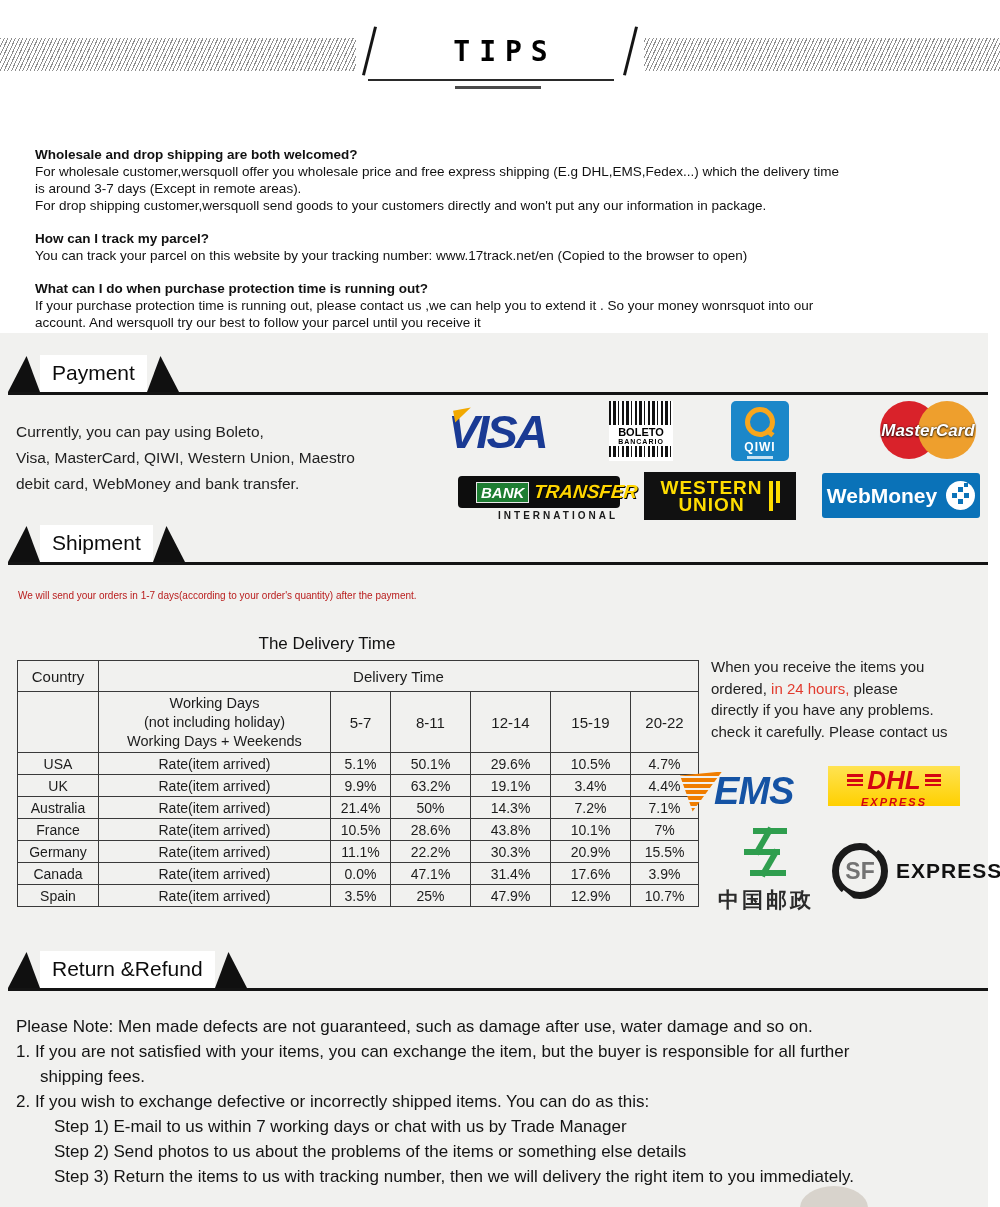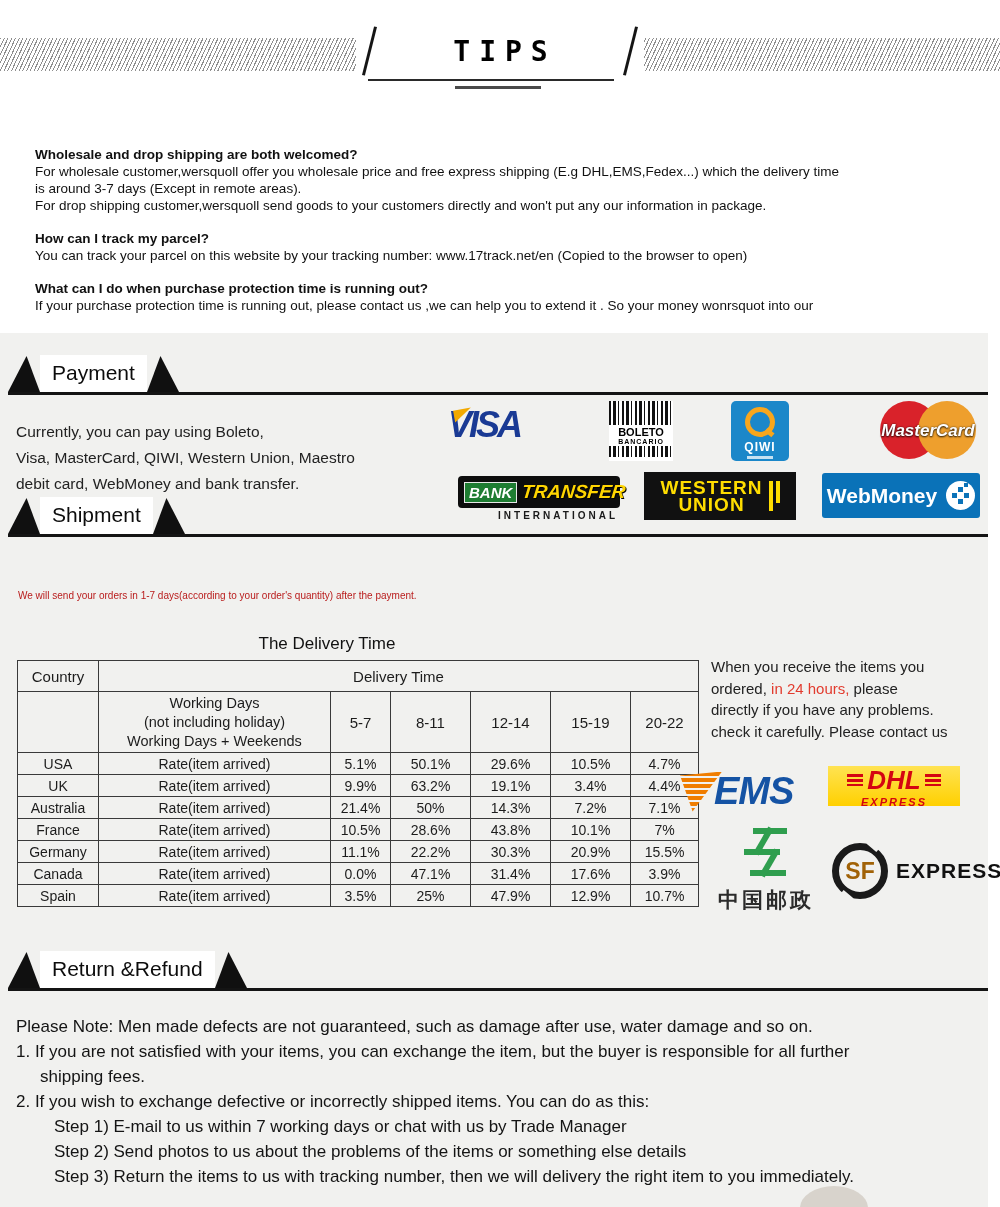--- a/index.html
+++ b/index.html
@@ -31,21 +31,21 @@
             display:flex;align-items:flex-end;}
   .arrow{width:32px;height:36px;background:#101010;clip-path:polygon(58% 0,100% 100%,0 100%);}
   .arrow-r{transform:scaleX(-1);}
   .sec-label{background:#fff;padding:3px 12px 4px;font-size:21px;color:#0c0c0c;line-height:30px;white-space:nowrap;}
 
   
   .pay-text{position:absolute;left:16px;top:419px;font-size:15.5px;line-height:26px;color:#222;}
   .pay-text span{display:block;}
 
   .logo-visa{position:absolute;left:448px;top:404px;width:132px;height:56px;}
-  .visa-text{font-style:italic;font-weight:900;font-size:36px;color:#1a3a94;letter-spacing:-3px;}
+  .visa-text{font-style:italic;font-weight:900;font-size:47px;color:#1a3a94;letter-spacing:-3px;}
   .visa-flick{position:absolute;left:6px;top:5px;width:0;height:0;
               border-top:12px solid #f2a900;border-right:18px solid transparent;transform:rotate(-10deg);}
 
   .logo-boleto{position:absolute;left:609px;top:401px;width:64px;height:60px;background:#fff;
                display:flex;flex-direction:column;}
   .barcode{background:repeating-linear-gradient(90deg,#111 0 2px,#fff 2px 4px,#111 4px 7px,#fff 7px 9px,#111 9px 10px,#fff 10px 13px);}
   .bc-top{height:24px;}
   .bc-bot{height:11px;}
   .boleto-mid{text-align:center;padding:1px 0;}
   .boleto-t1{display:block;font-weight:900;font-size:11px;color:#000;}
@@ -60,21 +60,21 @@
 
   .logo-mc{position:absolute;left:880px;top:400px;width:96px;height:60px;}
   .mc-red{position:absolute;left:0;top:1px;width:58px;height:58px;border-radius:50%;background:#d9222a;}
   .mc-orange{position:absolute;right:0;top:1px;width:58px;height:58px;border-radius:50%;background:#ee9f2d;}
   .mc-text{position:absolute;left:0;right:0;top:21px;text-align:center;font-style:italic;font-weight:700;
            font-size:17px;color:#fff;text-shadow:0 1px 2px rgba(0,0,0,.8),0 0 2px rgba(0,0,0,.6);}
 
   .logo-bt{position:absolute;left:458px;top:476px;width:162px;height:46px;}
   .bt-box{height:32px;background:#0d0d0d;border-radius:4px;display:flex;align-items:center;padding:0 6px;}
   .bt-bank{background:#1e7d32;color:#fff;font-style:italic;font-weight:800;font-size:15px;
-           padding:1px 4px;border:1px solid #e8e8e8;}
+           padding:1px 4px;border:1px solid #e8e8e8;margin-left:12px;}
   .bt-transfer{color:#ffd500;font-style:italic;font-weight:900;font-size:19px;margin-left:5px;
                text-shadow:1px 1px 0 #000;transform:skewX(-6deg);}
   .bt-sub{text-align:right;font-weight:600;font-size:10px;letter-spacing:3px;color:#1a1a1a;margin-top:2px;padding-right:2px;}
 
   .logo-wu{position:absolute;left:644px;top:472px;width:152px;height:48px;background:#111;
            display:flex;align-items:center;justify-content:center;gap:6px;}
   .wu-text span{display:block;color:#ffdd00;font-weight:900;font-size:19px;line-height:17px;letter-spacing:1px;text-align:center;}
   .wu-bars{display:flex;gap:3px;}
   .wu-bar{width:4px;height:30px;background:#ffdd00;}
 
@@ -116,21 +116,21 @@
   .dhl-sub{font-style:italic;font-weight:700;font-size:11px;color:#d40511;letter-spacing:2px;}
 
   .logo-cp{position:absolute;left:706px;top:826px;width:120px;text-align:center;}
   .cp-text{font-weight:700;font-size:21px;color:#2b2b2b;letter-spacing:3px;margin-top:4px;}
 
   .logo-sf{position:absolute;left:832px;top:843px;display:flex;align-items:center;gap:8px;}
   .sf-ring{width:56px;height:56px;border-radius:50%;border:7px solid #1a1a1a;box-sizing:border-box;
            position:relative;display:flex;align-items:center;justify-content:center;}
   .sf-ring::before{content:"";position:absolute;width:12px;height:7px;background:#f1f1ef;top:-8px;right:1px;transform:rotate(40deg);}
   .sf-ring::after{content:"";position:absolute;width:12px;height:7px;background:#f1f1ef;bottom:-8px;left:1px;transform:rotate(40deg);}
-  .sf-text{font-weight:900;font-size:23px;color:#a16207;position:relative;}
+  .sf-text{font-weight:900;font-size:23px;color:#737373;position:relative;}
   .sf-express{font-weight:800;font-size:21px;color:#111;letter-spacing:1px;}
 
   
   .returns-body{position:absolute;left:16px;top:1014px;width:970px;font-size:17px;line-height:25px;color:#141414;}
   .returns-body div{display:block;}
   .returns-body div:nth-child(3){padding-left:24px;}
   .returns-body div:nth-child(n+5){padding-left:38px;}
 
   .head-blob{position:absolute;left:800px;top:1186px;width:68px;height:44px;border-radius:50%;background:#d8d3cc;}
 </style>
@@ -155,20 +155,21 @@
       <span class="qline">is around 3-7 days (Except in remote areas).</span>
       <span class="qline">For drop shipping customer,wersquoll send goods to your customers directly and won't put any our information in package.</span>
     </div>
     <div class="qblock">
       <span class="qtitle qline">How can I track my parcel?</span>
       <span class="qline">You can track your parcel on this website by your tracking number: www.17track.net/en (Copied to the browser to open)</span>
     </div>
     <div class="qblock">
       <span class="qtitle qline">What can I do when purchase protection time is running out?</span>
       <span class="qline">If your purchase protection time is running out, please contact us ,we can help you to extend it . So your money wonrsquot into our</span>
+      <span class="qline">account. And wersquoll try our best to follow your parcel until you receive it</span>
     </div>
   </div>
 
   <div class="gray"></div>
 
   <div class="sec-head" style="top:354px;">
     <div class="arrow"></div>
     <div class="sec-label">Payment</div>
     <div class="arrow arrow-r"></div>
   </div>
@@ -228,21 +229,21 @@
     <span class="wm-text">WebMoney</span>
     <span class="wm-globe">
       <i class="wm-dot" style="left:6px;top:12px;"></i>
       <i class="wm-dot" style="left:12px;top:6px;"></i>
       <i class="wm-dot" style="left:12px;top:18px;"></i>
       <i class="wm-dot" style="left:18px;top:12px;"></i>
       <i class="wm-dot" style="left:18px;top:2px;width:4px;height:4px;"></i>
     </span>
   </div>
 
-  <div class="sec-head" style="top:496px;">
+  <div class="sec-head" style="top:524px;">
     <div class="arrow"></div>
     <div class="sec-label">Shipment</div>
     <div class="arrow arrow-r"></div>
   </div>
 
   <div class="ship-intro">We will send your orders in 1-7 days(according to your order's quantity) after the payment.</div>
 
   <div class="table-title">The Delivery Time</div>
 
   <table class="delivery">

